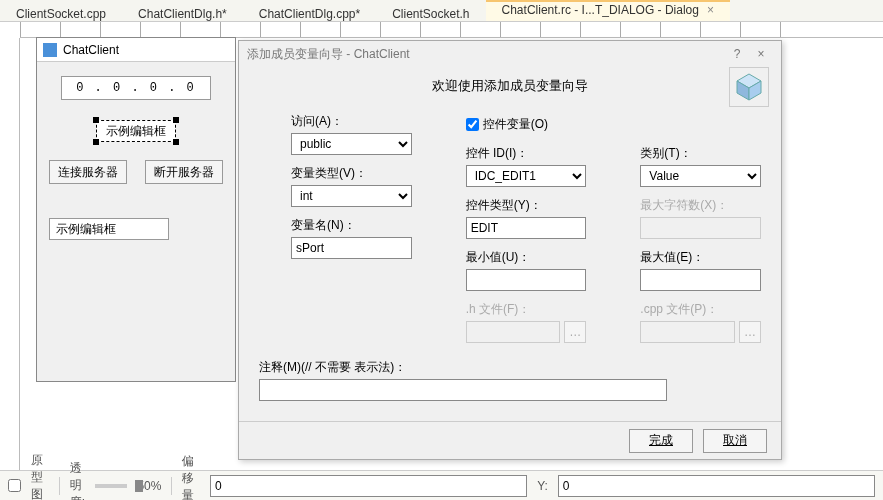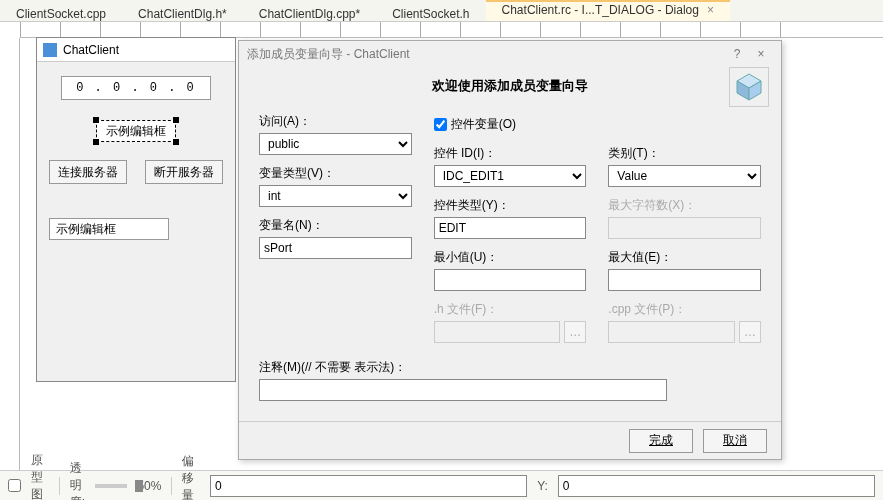--- a/index.html
+++ b/index.html
@@ -31,26 +31,26 @@
 .btn-row { display: flex; gap: 10px; justify-content: space-between; margin-bottom: 34px; }
 .btn { border: 1px solid #999; background: #f5f5f5; padding: 4px 8px; height: 24px; display: inline-flex; align-items: center; }
 .edit-box2 { border: 1px solid #999; background: #fff; height: 22px; width: 120px; display: flex; align-items: center; padding: 0 6px; }
 
 
 .wizard { position: absolute; top: 40px; left: 238px; width: 544px; height: 420px; background: #f0f0f0; border: 1px solid #aaa; box-shadow: 2px 2px 6px rgba(0,0,0,.2); }
 .wiz-title { height: 26px; display: flex; align-items: center; padding: 0 8px; color: #777; }
 .wiz-title .spacer { flex: 1; }
 .wiz-title .winbtn { width: 24px; text-align: center; color: #777; }
 .wiz-body { padding: 6px 20px 0 20px; position: relative; height: calc(100% - 64px); }
-.wiz-heading { text-align: center; font-weight: bold; margin: 4px 0 18px 0; font-size: 13px; }
+.wiz-heading { text-align: center; font-weight: normal; margin: 4px 0 18px 0; font-size: 13px; }
 .cube { position: absolute; top: 0; right: 12px; width: 40px; height: 40px; border: 1px solid #ccc; display: flex; align-items: center; justify-content: center; }
 .cube svg { width: 30px; height: 30px; }
 
 .form-cols { display: flex; gap: 22px; }
-.col { flex: 1; display: flex; flex-direction: column; }
+.col { flex: 1; display: flex; flex-direction: column; margin-left: 32px; }
 .field { margin-bottom: 10px; }
 .lbl { display: block; margin-bottom: 3px; }
 .lbl.disabled { color: #aaa; }
 select, input[type=text] { width: 100%; height: 22px; border: 1px solid #888; background: #fff; padding: 0 4px; font-size: 12px; }
 input.disabled { background: #f0f0f0; color: #aaa; border-color: #ccc; }
 .check-row { display: flex; align-items: center; gap: 4px; height: 22px; margin-bottom: 10px; }
 .check-row input[type=checkbox] { width: 13px; height: 13px; }
 
 .file-row { display: flex; gap: 4px; }
 .file-row input { flex: 1; }

